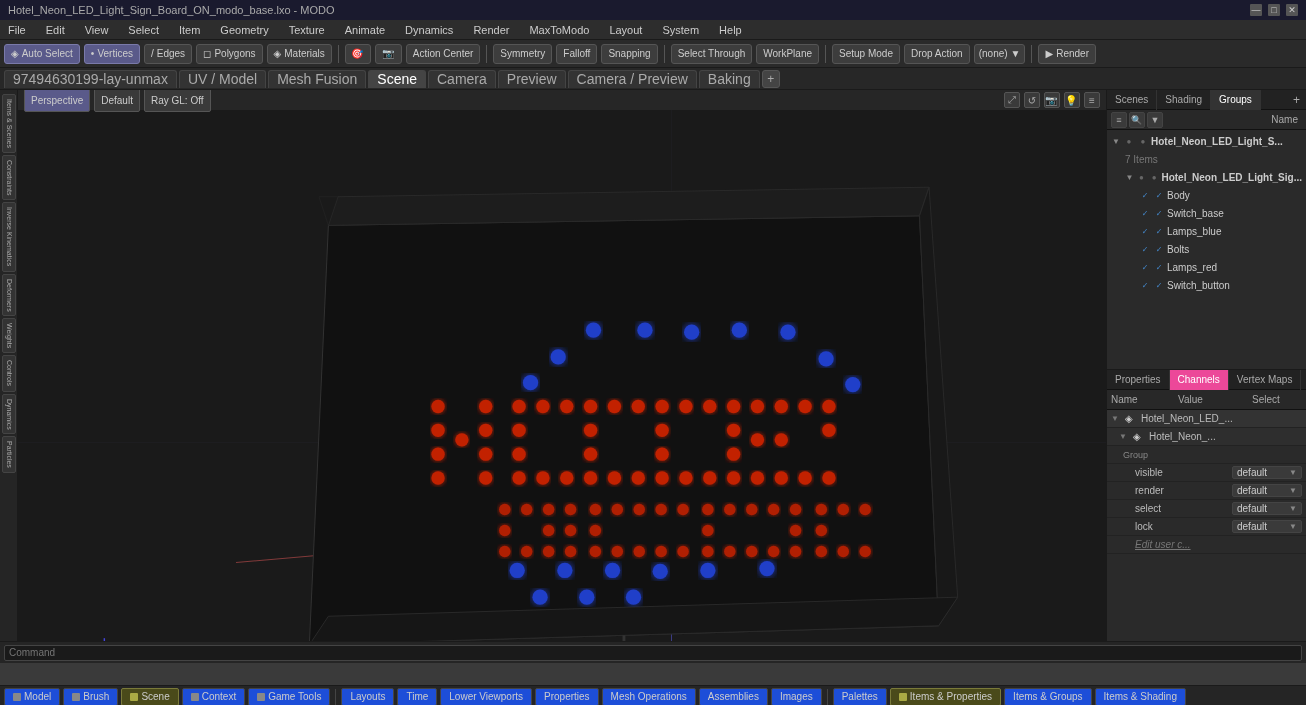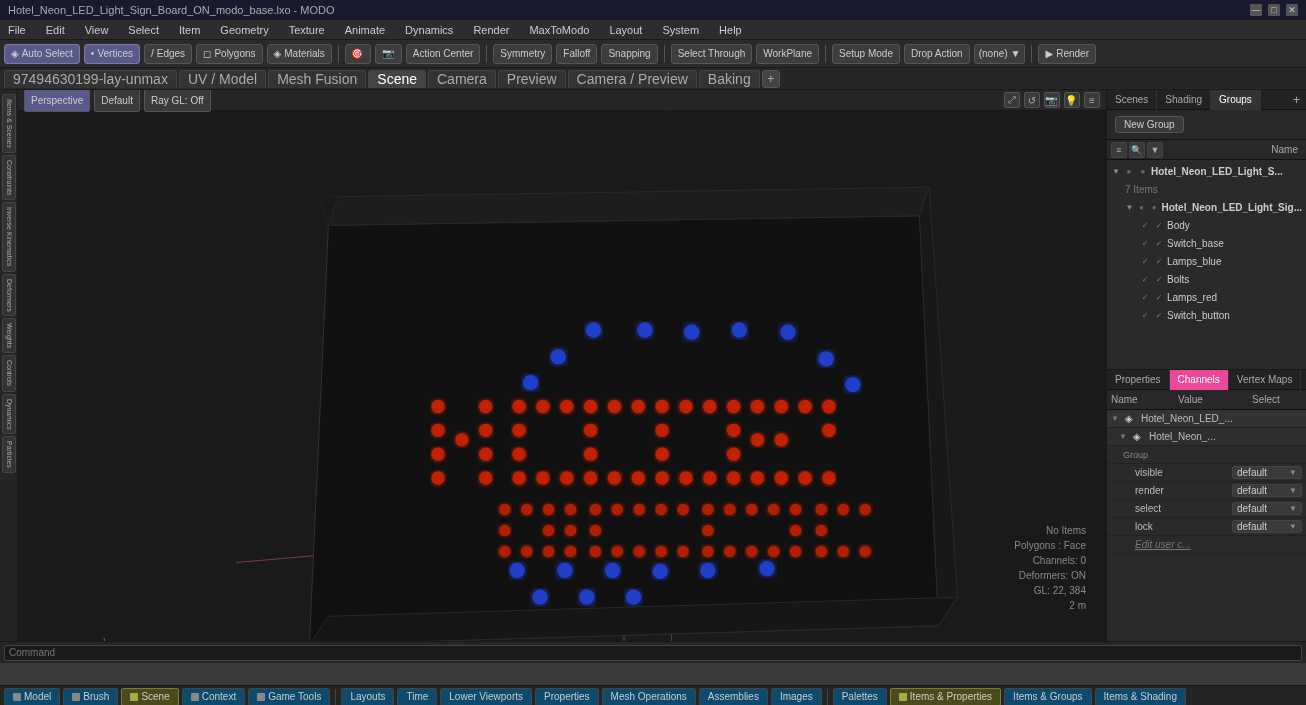--- a/index.html
+++ b/index.html
@@ -419,21 +419,21 @@
       background: #252525;
       display: flex;
       align-items: center;
       padding: 0 4px;
       gap: 4px;
       border-top: 1px solid #1a1a1a;
     }
     .bottom-mode-btn {
       height: 18px;
       padding: 0 8px;
-      background: #0c4a6e;
+      background: #1d4ed8;
       border: 1px solid #444;
       border-radius: 2px;
       color: #ccc;
       font-size: 10px;
       cursor: pointer;
       display: flex; align-items: center; gap: 3px;
     }
     .bottom-mode-btn.active { background: #4a4a1a; border-color: #7a7a3a; }
     .bottom-sep { width: 1px; height: 16px; background: #444; margin: 0 2px; }
 
@@ -804,28 +804,20 @@
         <circle cx="600" cy="490" r="8" fill="#2244dd" filter="url(#glow-blue)" opacity="0.9"></circle>
 
         <g transform="translate(45,555)">
           <line x1="0" y1="0" x2="20" y2="-8" stroke="#dd4444" stroke-width="1.5"></line>
           <line x1="0" y1="0" x2="0" y2="-22" stroke="#4444dd" stroke-width="1.5"></line>
           <line x1="0" y1="0" x2="-15" y2="-10" stroke="#44aa44" stroke-width="1.5"></line>
           <circle cx="0" cy="0" r="2" fill="#aaa"></circle>
         </g>
       </svg>
 
-      <div class="no-items-info">
-        <div>No Items</div>
-        <div>Polygons : Face</div>
-        <div>Channels: 0</div>
-        <div>Deformers: ON</div>
-        <div>GL: 22, 384</div>
-        <div>2 m</div>
-      </div>
     </div>
 
     <div id="viewport-statusbar">
     </div>
   </div>
 
   <div id="right-panel">
 
     <div id="right-top">
 
@@ -835,23 +827,20 @@
         </div>
         <div class="rp-tab">
           <span>Shading</span>
         </div>
         <div class="rp-tab active">
           <span>Groups</span>
         </div>
         <div class="rp-tab-add">+</div>
       </div>
 
-      <div style="display:flex; align-items:center; padding:2px 4px; background:#282828; border-bottom:1px solid #111;">
-        <button class="new-group-btn">New Group</button>
-      </div>
 
       <div id="scene-tree-toolbar">
         <div class="st-btn">≡</div>
         <div class="st-btn">🔍</div>
         <div class="st-btn">▼</div>
         <div class="st-header">Name</div>
       </div>
 
       <div id="scene-tree">
 

